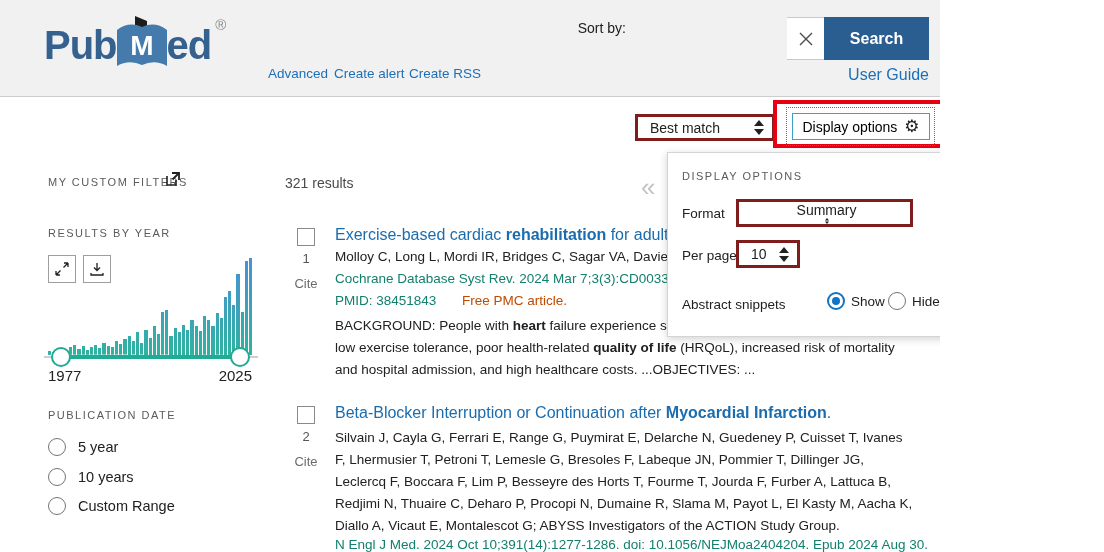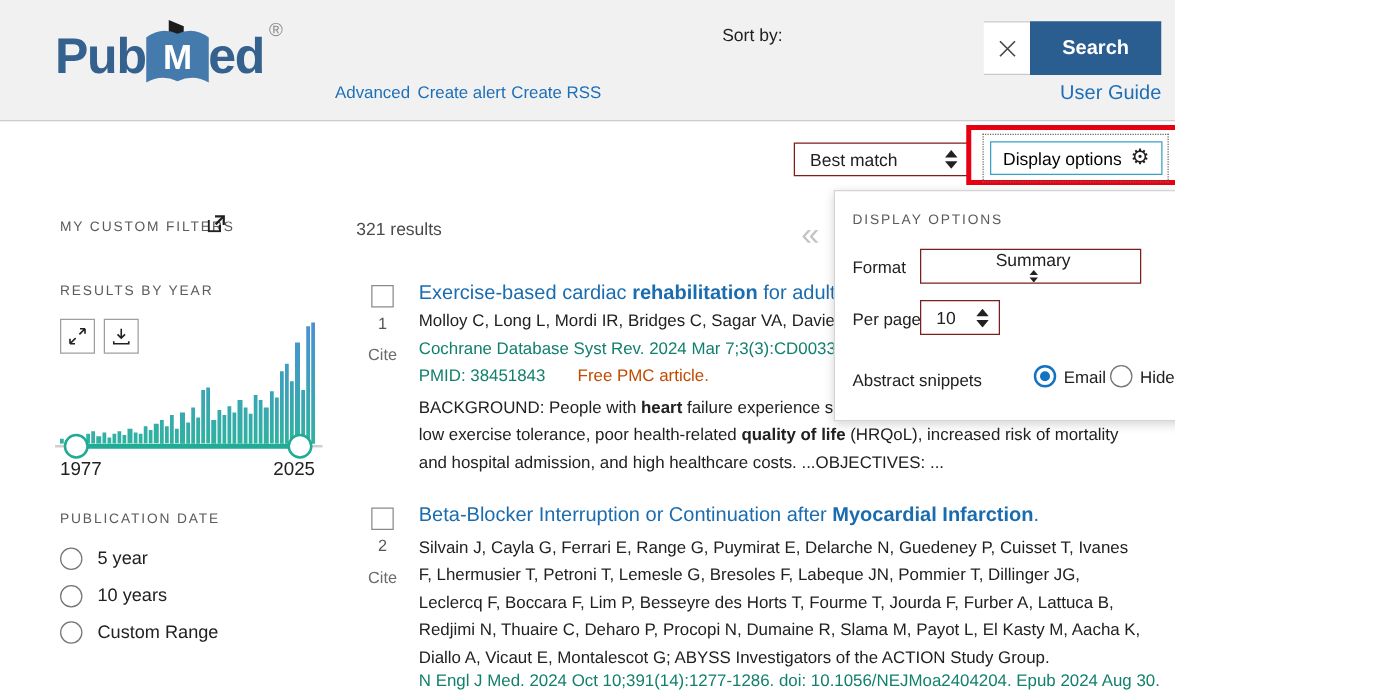--- a/index.html
+++ b/index.html
@@ -21,21 +21,21 @@
   .search-btn { position:absolute; left:824px; top:17px; width:105px; height:43px; background:#2a5d90; color:#fff; font-size:16px; font-weight:bold; border:none; cursor:pointer; font-family:inherit; }
   .header-links { position:absolute; top:66px; font-size:13.5px; }
   .hlink { color:#1d6fb8; text-decoration:none; cursor:pointer; }
   .link-advanced { left:268px; } .link-alert { left:334px; } .link-rss { left:409px; }
   .link-guide { position:absolute; top:66px; left:0; width:929px; text-align:right; }
   
   .toolbar { position:absolute; left:0; top:98px; width:1104px; height:54px; background:#fff; border-bottom:1px solid #dcdcdc; }
   .tbtn { position:absolute; top:14px; height:28px; background:#fff; border:1px solid #9b9b9b; font-size:13.5px; color:#212121; font-family:inherit; cursor:pointer; }
   .btn-save { left:284px; width:54px; } .btn-email { left:346px; width:61px; } .btn-sendto { left:412px; width:75px; }
   .sort-label { position:absolute; top:20px; left:566px; width:60px; text-align:right; font-size:14px; }
-  .select { position:absolute; background:#fff; border:1px solid #7f1d1d; display:flex; align-items:center; justify-content:space-between; padding:0 8px 0 12px; font-size:14px; cursor:pointer; }
+  .select { position:absolute; background:#fff; border:3px solid #7f1d1d; display:flex; align-items:center; justify-content:space-between; padding:0 8px 0 12px; font-size:14px; cursor:pointer; }
   .sort-select { left:635px; top:114px; width:140px; height:27px; }
   .updown { display:block; }
   
   .redbox { position:absolute; left:773px; top:100px; width:174px; height:48px; border:4px solid #e60012; z-index:40; pointer-events:none; }
   .dotted-focus { position:absolute; left:787px; top:108px; width:147px; height:37px; outline:1px dotted #6b6b6b; z-index:41; pointer-events:none; }
   .display-btn { position:absolute; left:792px; top:113px; width:138px; height:27px; background:#fff; border:1px solid #3aa0c9; z-index:42; display:flex; align-items:center; justify-content:center; gap:7px; font-size:14px; cursor:pointer; font-family:inherit; }
   .gear { font-family:"DejaVu Sans",sans-serif; font-size:17px; line-height:1; color:#212121; }
   
   .panel { position:absolute; left:667px; top:152px; width:282px; height:185px; background:#fff; border:1px solid #d4d4d4; box-shadow:0 2px 8px rgba(0,0,0,.18); z-index:30; }
   .panel-title { position:absolute; left:14px; top:17px; font-size:11px; letter-spacing:1.5px; color:#5b5b5b; }
@@ -273,17 +273,17 @@
     </svg>
   </div>
   <div class="select sel-perpage" style="z-index:31;">
     <span>10</span>
     <svg class="updown" width="10" height="15" viewBox="0 0 10 15">
       <path d="M5 0 L10 6 L0 6 Z" fill="#212121"></path>
         <path d="M5 15 L0 9 L10 9 Z" fill="#212121"></path>
     </svg>
   </div>
   <div class="radio sel r-show" style="z-index:31;"></div>
-  <div class="rlbl rlbl-show" style="z-index:31;">Email</div>
+  <div class="rlbl rlbl-show" style="z-index:31;">Show</div>
   <div class="radio r-hide" style="z-index:31;"></div>
   <div class="rlbl rlbl-hide" style="z-index:31;">Hide</div>
 
 </div>
 
 </body></html>

